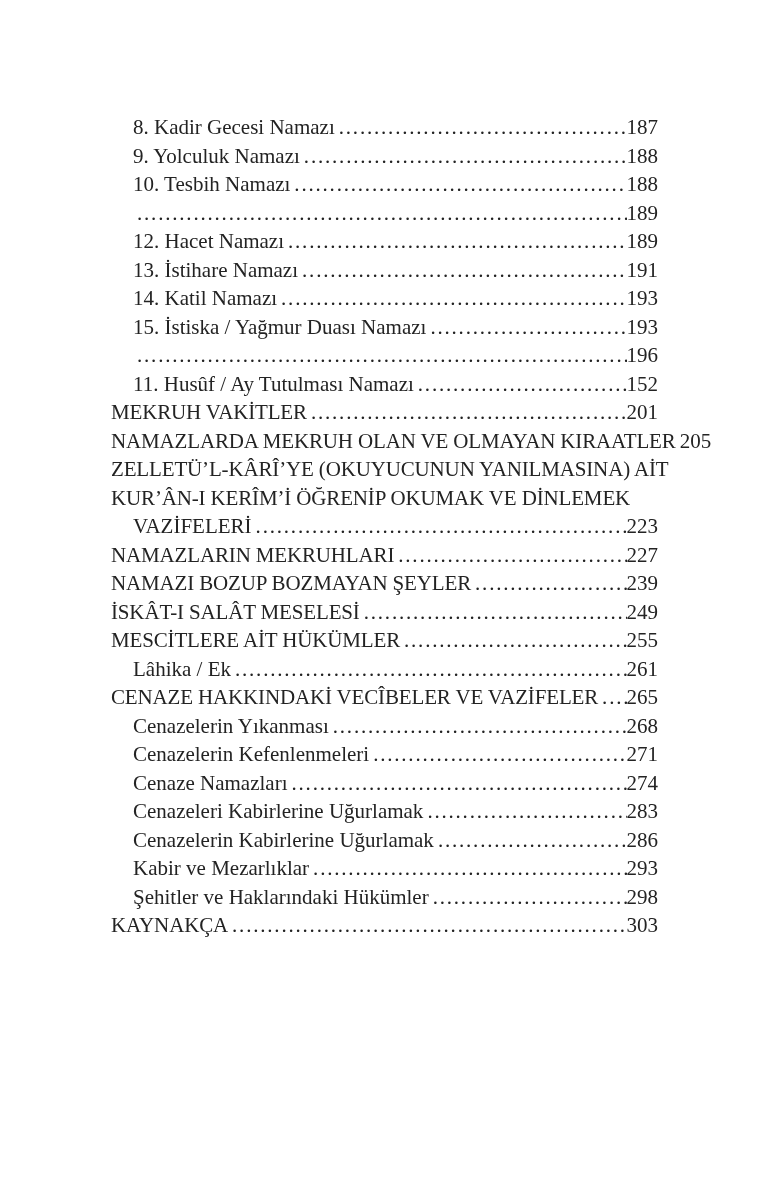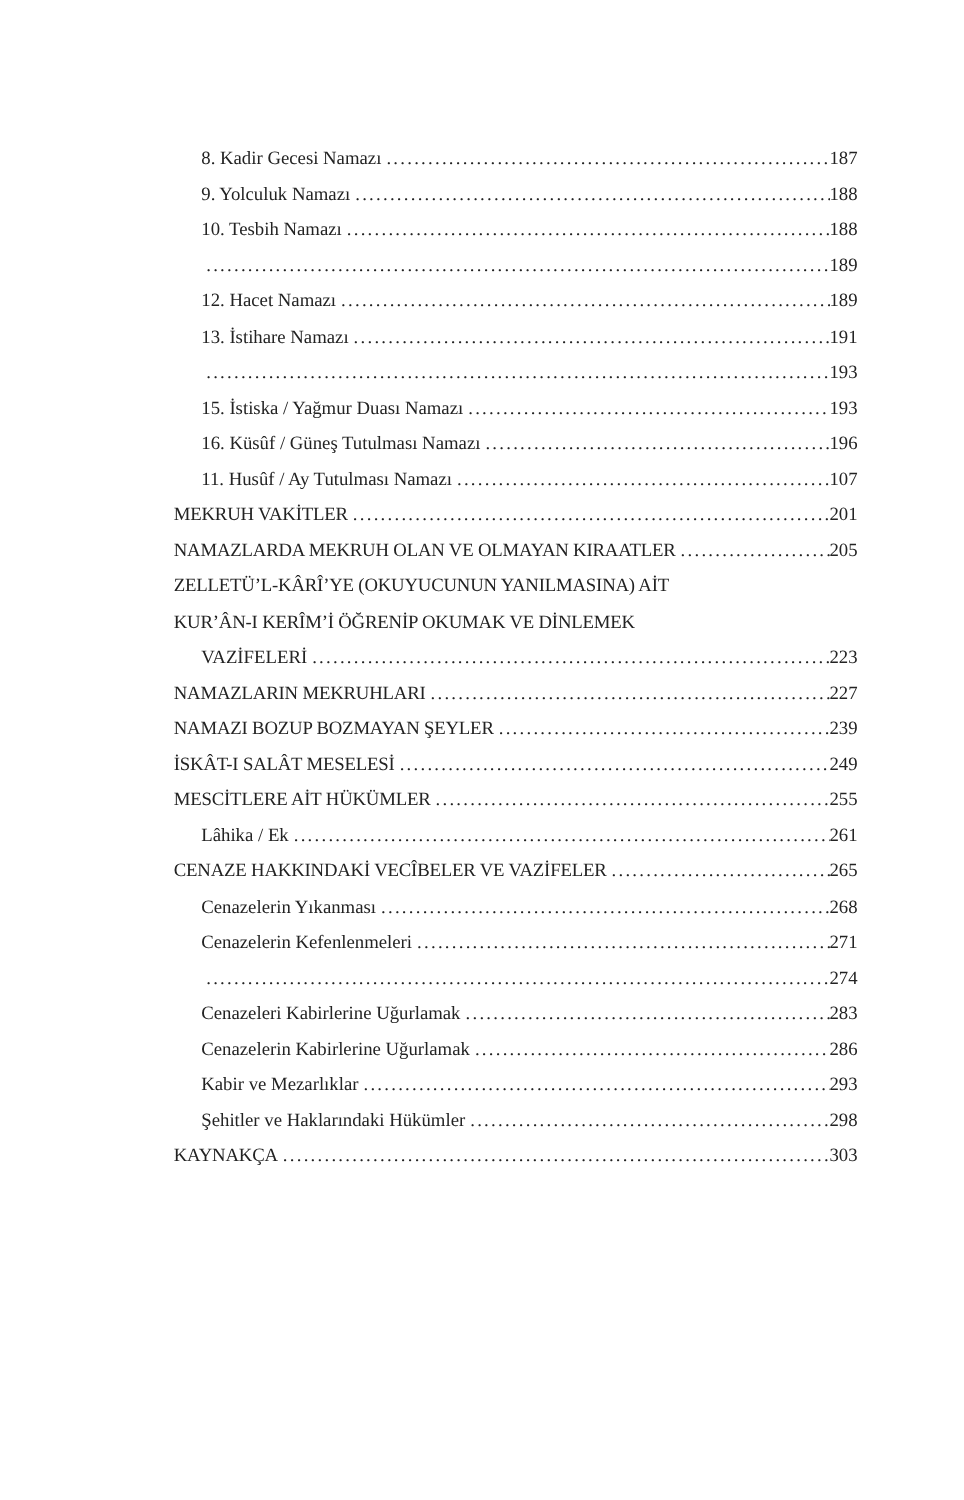--- a/index.html
+++ b/index.html
@@ -15,23 +15,22 @@
     width: 771px;
     height: 1200px;
     overflow: hidden;
     background: #ffffff;
   }
   .toc {
     position: absolute;
     left: 111px;
     top: 113px;
     width: 547px;
-    font-size: 15px;
+    font-size: 21px;
     color: #232323;
-    margin-left: 28px;
   }
   .toc-row {
     display: flex;
     align-items: baseline;
     height: 28.5px;
     line-height: 28.5px;
     white-space: nowrap;
   }
   .toc-row.lvl1 { padding-left: 22px; }
   .toc-row.lvl0 .label { letter-spacing: -0.15px; }
@@ -76,37 +75,37 @@
     <span class="label">12. Hacet Namazı</span>
     <span class="leader"></span>
     <span class="pagenum">189</span>
   </div>
       <div class="toc-row lvl1">
     <span class="label">13. İstihare Namazı</span>
     <span class="leader"></span>
     <span class="pagenum">191</span>
   </div>
       <div class="toc-row lvl1">
+    <span class="label">14. Katil Namazı</span>
     <span class="leader"></span>
     <span class="pagenum">193</span>
   </div>
       <div class="toc-row lvl1">
     <span class="label">15. İstiska / Yağmur Duası Namazı</span>
     <span class="leader"></span>
     <span class="pagenum">193</span>
   </div>
       <div class="toc-row lvl1">
-    <span class="label">16. Küsûf / Güneş Tutulması Namazı</span>
     <span class="leader"></span>
     <span class="pagenum">196</span>
   </div>
       <div class="toc-row lvl1">
     <span class="label">11. Husûf / Ay Tutulması Namazı</span>
     <span class="leader"></span>
-    <span class="pagenum">107</span>
+    <span class="pagenum">152</span>
   </div>
       <div class="toc-row lvl0">
     <span class="label">MEKRUH VAKİTLER</span>
     <span class="leader"></span>
     <span class="pagenum">201</span>
   </div>
       <div class="toc-row lvl0">
     <span class="label">NAMAZLARDA MEKRUH OLAN VE OLMAYAN KIRAATLER</span>
     <span class="leader"></span>
     <span class="pagenum">205</span>
@@ -158,20 +157,21 @@
     <span class="label">Cenazelerin Yıkanması</span>
     <span class="leader"></span>
     <span class="pagenum">268</span>
   </div>
       <div class="toc-row lvl1">
     <span class="label">Cenazelerin Kefenlenmeleri</span>
     <span class="leader"></span>
     <span class="pagenum">271</span>
   </div>
       <div class="toc-row lvl1">
+    <span class="label">Cenaze Namazları</span>
     <span class="leader"></span>
     <span class="pagenum">274</span>
   </div>
       <div class="toc-row lvl1">
     <span class="label">Cenazeleri Kabirlerine Uğurlamak</span>
     <span class="leader"></span>
     <span class="pagenum">283</span>
   </div>
       <div class="toc-row lvl1">
     <span class="label">Cenazelerin Kabirlerine Uğurlamak</span>

